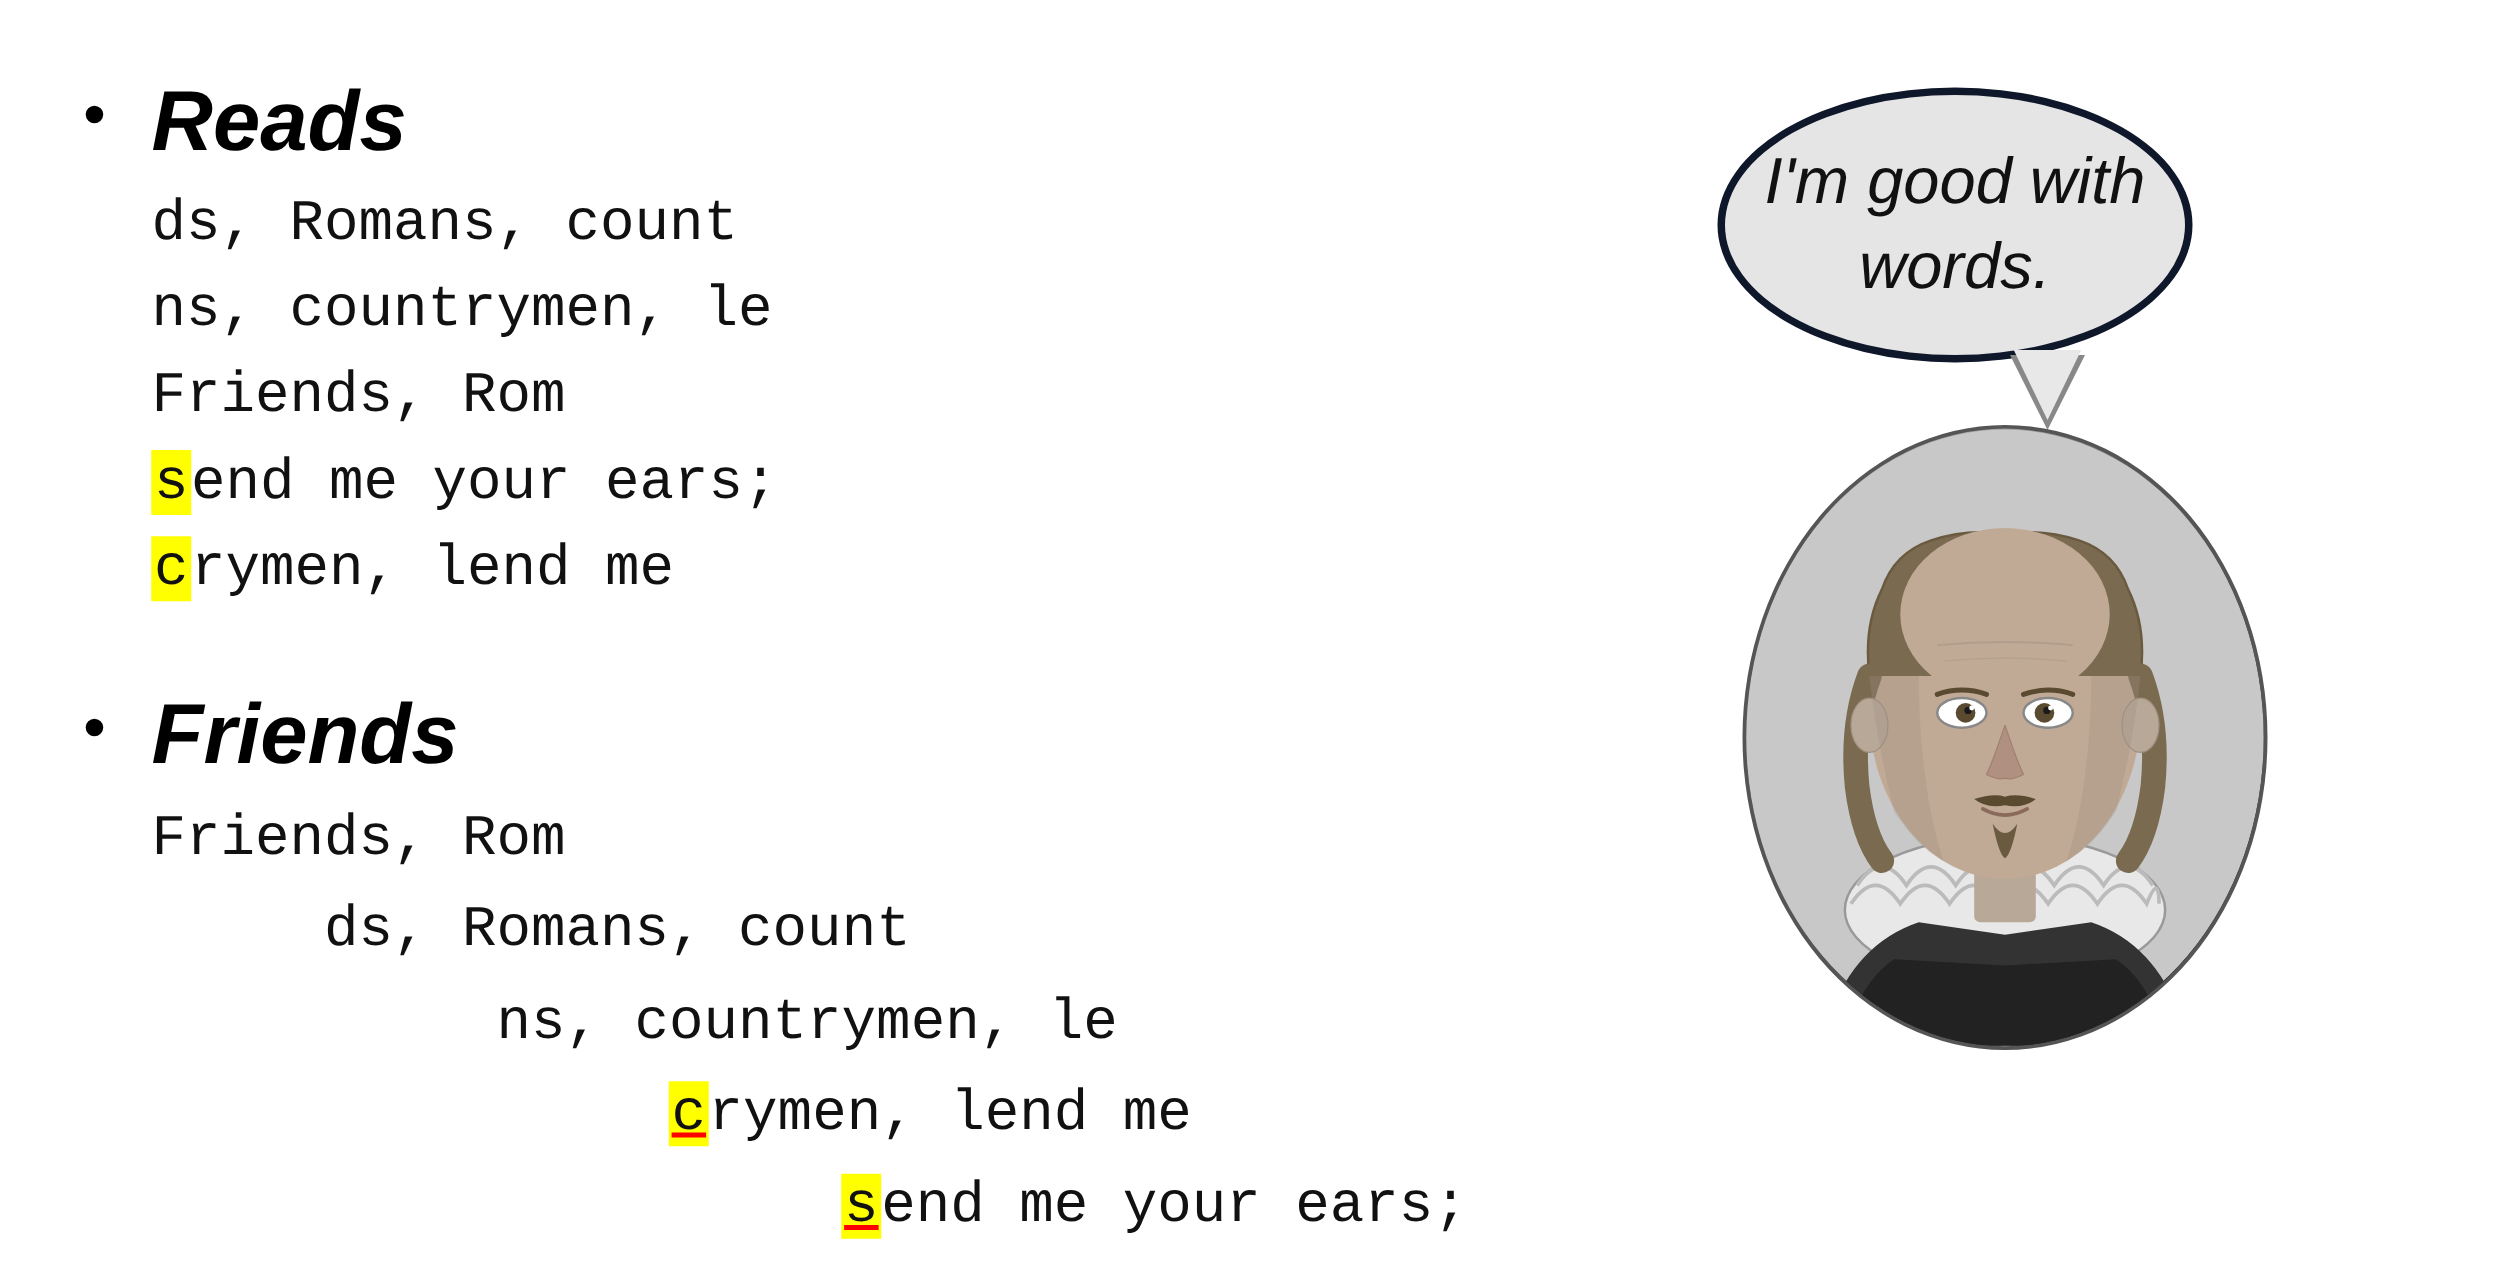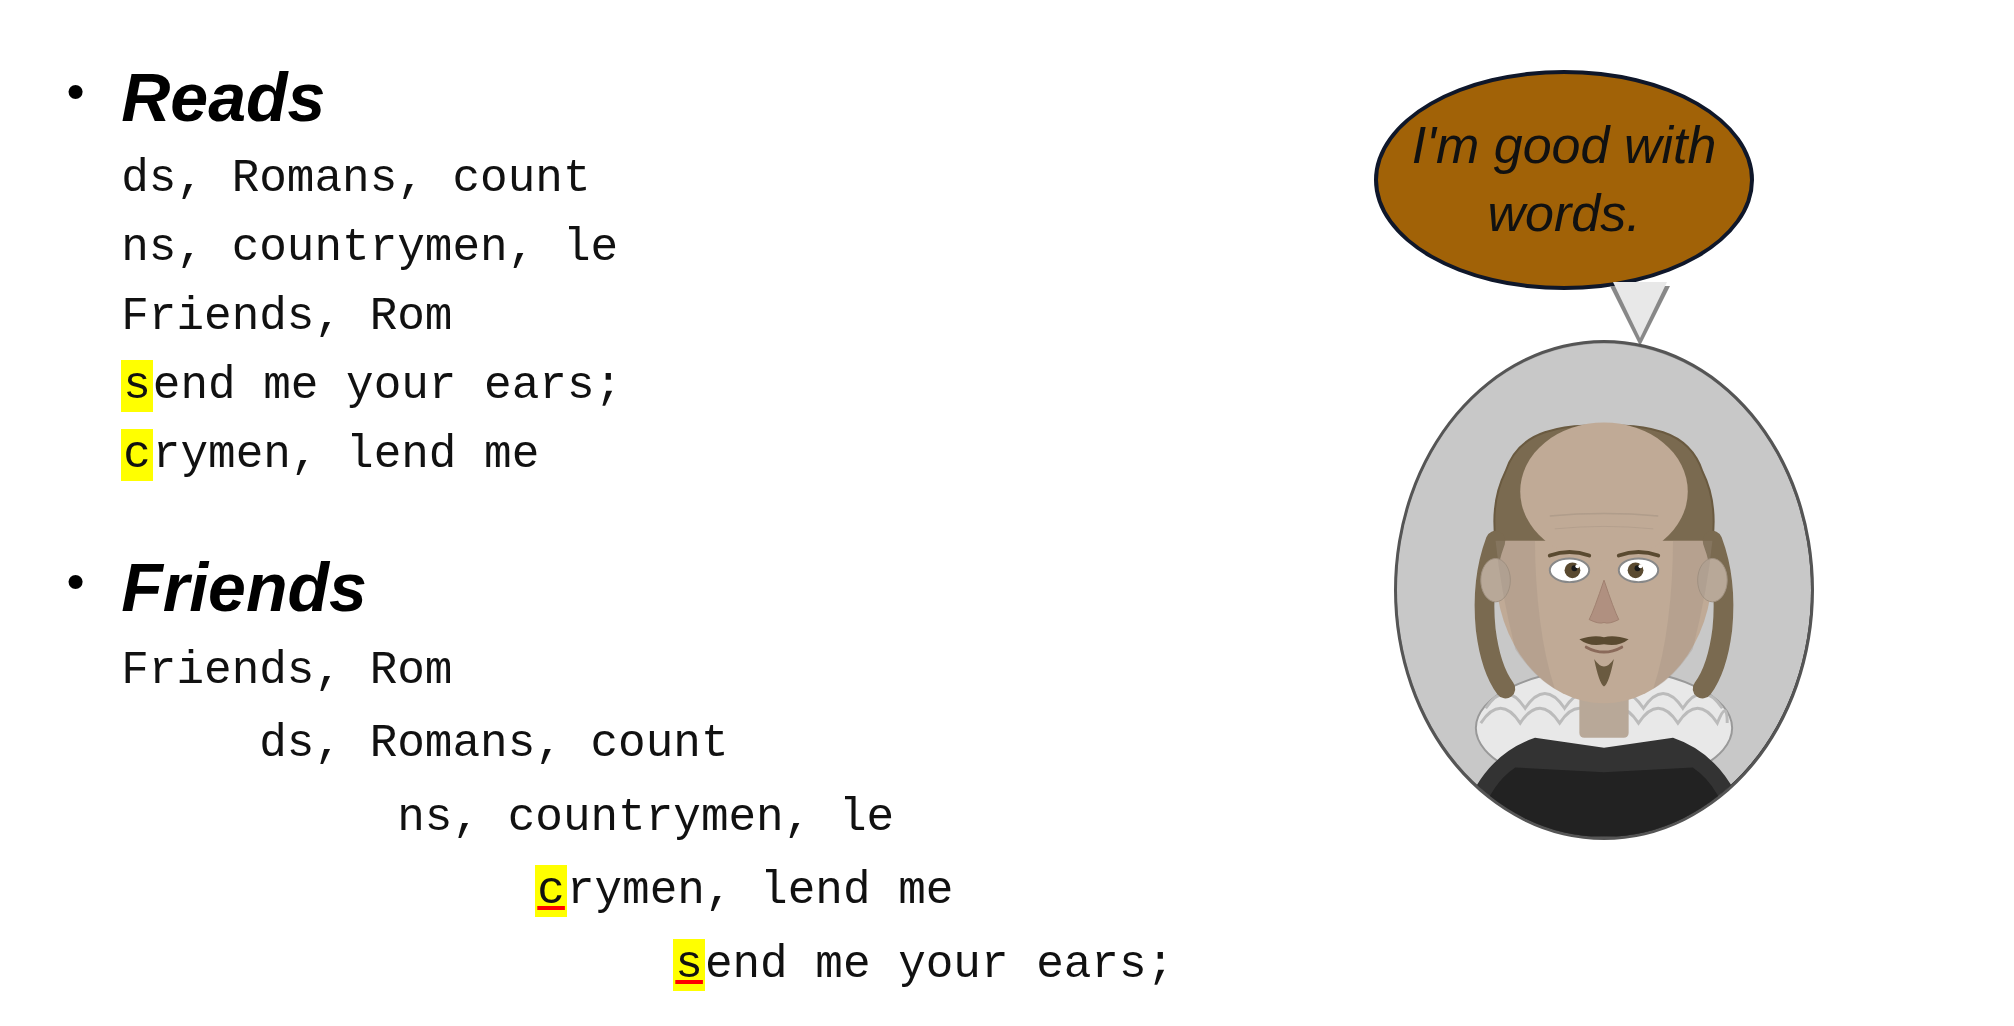--- a/index.html
+++ b/index.html
@@ -78,22 +78,22 @@
     }
 
     
     .speech-bubble-container {
       position: relative;
       margin-bottom: 20px;
       margin-right: 80px;
     }
 
     .speech-bubble {
-      background: #a16207;
-      border: 4px solid #0f172a;
+      background: #e5e5e5;
+      border: 6px solid #0f172a;
       border-radius: 50%;
       width: 380px;
       height: 220px;
       display: flex;
       align-items: center;
       justify-content: center;
       text-align: center;
       font-size: 52px;
       font-family: Arial, sans-serif;
       font-style: italic;

